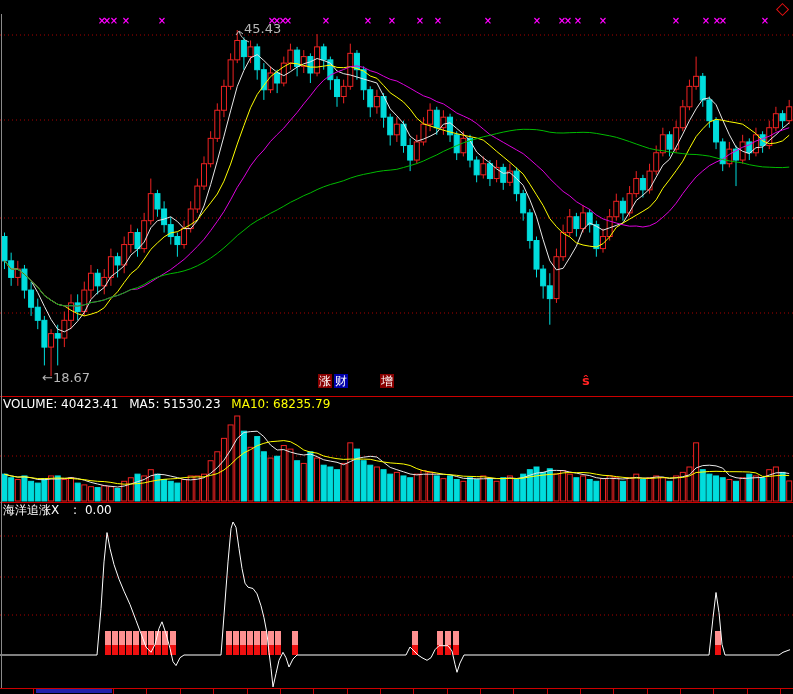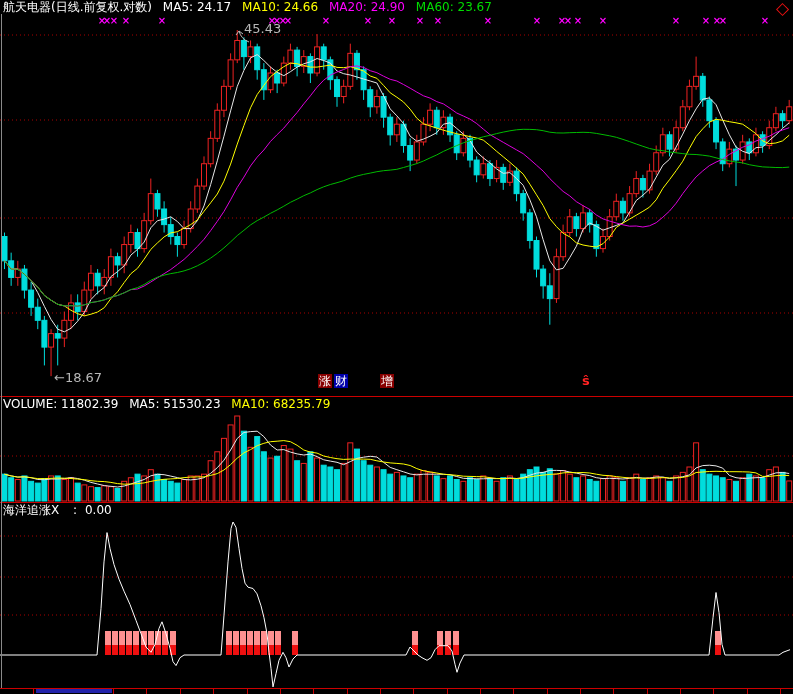--- a/index.html
+++ b/index.html
@@ -27,27 +27,20 @@
   .timeline .axis{position:absolute;left:0;top:0;width:793px;height:1px;background:#cc0000;}
   .timeline .tick{position:absolute;top:1px;width:1px;height:5px;background:#cc0000;}
   .timeline .sel{position:absolute;top:1px;height:4px;background:#2222aa;}
   .left-border{position:absolute;left:1px;top:14px;width:1px;height:674px;background:#8a8a8a;}
 </style>
 </head>
 <body>
 
 <div class="screen">
 
-  <div class="hdr">
-    <span class="t-white">航天电器(日线.前复权.对数)</span>
-    <span class="t-white">MA5: 24.17</span>
-    <span class="t-yellow">MA10: 24.66</span>
-    <span class="t-magenta">MA20: 24.90</span>
-    <span class="t-green">MA60: 23.67</span>
-  </div>
   <span class="diamond">◇</span>
 
   <svg id="main-svg" width="793" height="381">
       <line x1="0" y1="19" x2="793" y2="19" stroke="#aa0000" stroke-dasharray="1 3"></line>
       <line x1="0" y1="104" x2="793" y2="104" stroke="#aa0000" stroke-dasharray="1 3"></line>
       <line x1="0" y1="202" x2="793" y2="202" stroke="#aa0000" stroke-dasharray="1 3"></line>
       <line x1="0" y1="297" x2="793" y2="297" stroke="#aa0000" stroke-dasharray="1 3"></line>
       <line x1="4.5" y1="216.53835548569938" x2="4.5" y2="253.08659175245776" stroke="#00dddd"></line>
       <rect x="2" y="220.52469495457777" width="5" height="24.307118593691058" fill="#00dddd" stroke="#00dddd"></rect>
       <line x1="11.15" y1="236.65418393231107" x2="11.15" y2="269.833514436818" stroke="#00dddd"></line>
@@ -313,30 +306,30 @@
       <text x="676" y="8" fill="#ff00ff" font-size="10" text-anchor="middle" font-weight="bold">×</text>
       <text x="706" y="8" fill="#ff00ff" font-size="10" text-anchor="middle" font-weight="bold">×</text>
       <text x="717" y="8" fill="#ff00ff" font-size="10" text-anchor="middle" font-weight="bold">×</text>
       <text x="723" y="8" fill="#ff00ff" font-size="10" text-anchor="middle" font-weight="bold">×</text>
       <text x="765" y="8" fill="#ff00ff" font-size="10" text-anchor="middle" font-weight="bold">×</text>
       <path d="M239,15 q2,8 10,11" fill="none" stroke="#b8b8b8"></path>
       <path d="M239,15 l-3,4 M239,15 l4,3" fill="none" stroke="#b8b8b8"></path>
     </svg>
 
   <span class="ann" style="left:244px;top:21px;">45.43</span>
-  <span class="ann" style="left:54px;top:370px;">←18.67</span>
+  <span class="ann" style="left:42px;top:370px;">←18.67</span>
   <span class="tag" style="left:318px;background:#880000;">涨</span>
   <span class="tag" style="left:334px;background:#0000aa;">财</span>
   <span class="tag" style="left:380px;background:#880000;">增</span>
   <span class="sig" style="left:582px;color:#ff2222;">ŝ</span>
 
   <div class="sep" style="top:396px;"></div>
 
   <div class="vol-hdr">
-    <span class="t-white">VOLUME: 11802.39</span>
+    <span class="t-white">VOLUME: 40423.41</span>
     <span class="t-white">MA5: 51530.23</span>
     <span class="t-yellow">MA10: 68235.79</span>
   </div>
 
   <svg id="vol-svg" width="793" height="89">
       <line x1="0" y1="43" x2="793" y2="43" stroke="#aa0000" stroke-dasharray="1 3"></line>
       <rect x="2" y="61.15789473684211" width="5" height="26.842105263157894" fill="#00dddd" stroke="#00dddd"></rect>
       <rect x="8.65" y="64.73684210526315" width="5" height="23.263157894736842" fill="#00dddd" stroke="#00dddd"></rect>
       <rect x="15.3" y="66.52631578947368" width="5" height="21.473684210526315" fill="#000" stroke="#ee2222"></rect>
       <rect x="21.950000000000003" y="62.94736842105263" width="5" height="25.05263157894737" fill="#00dddd" stroke="#00dddd"></rect>

